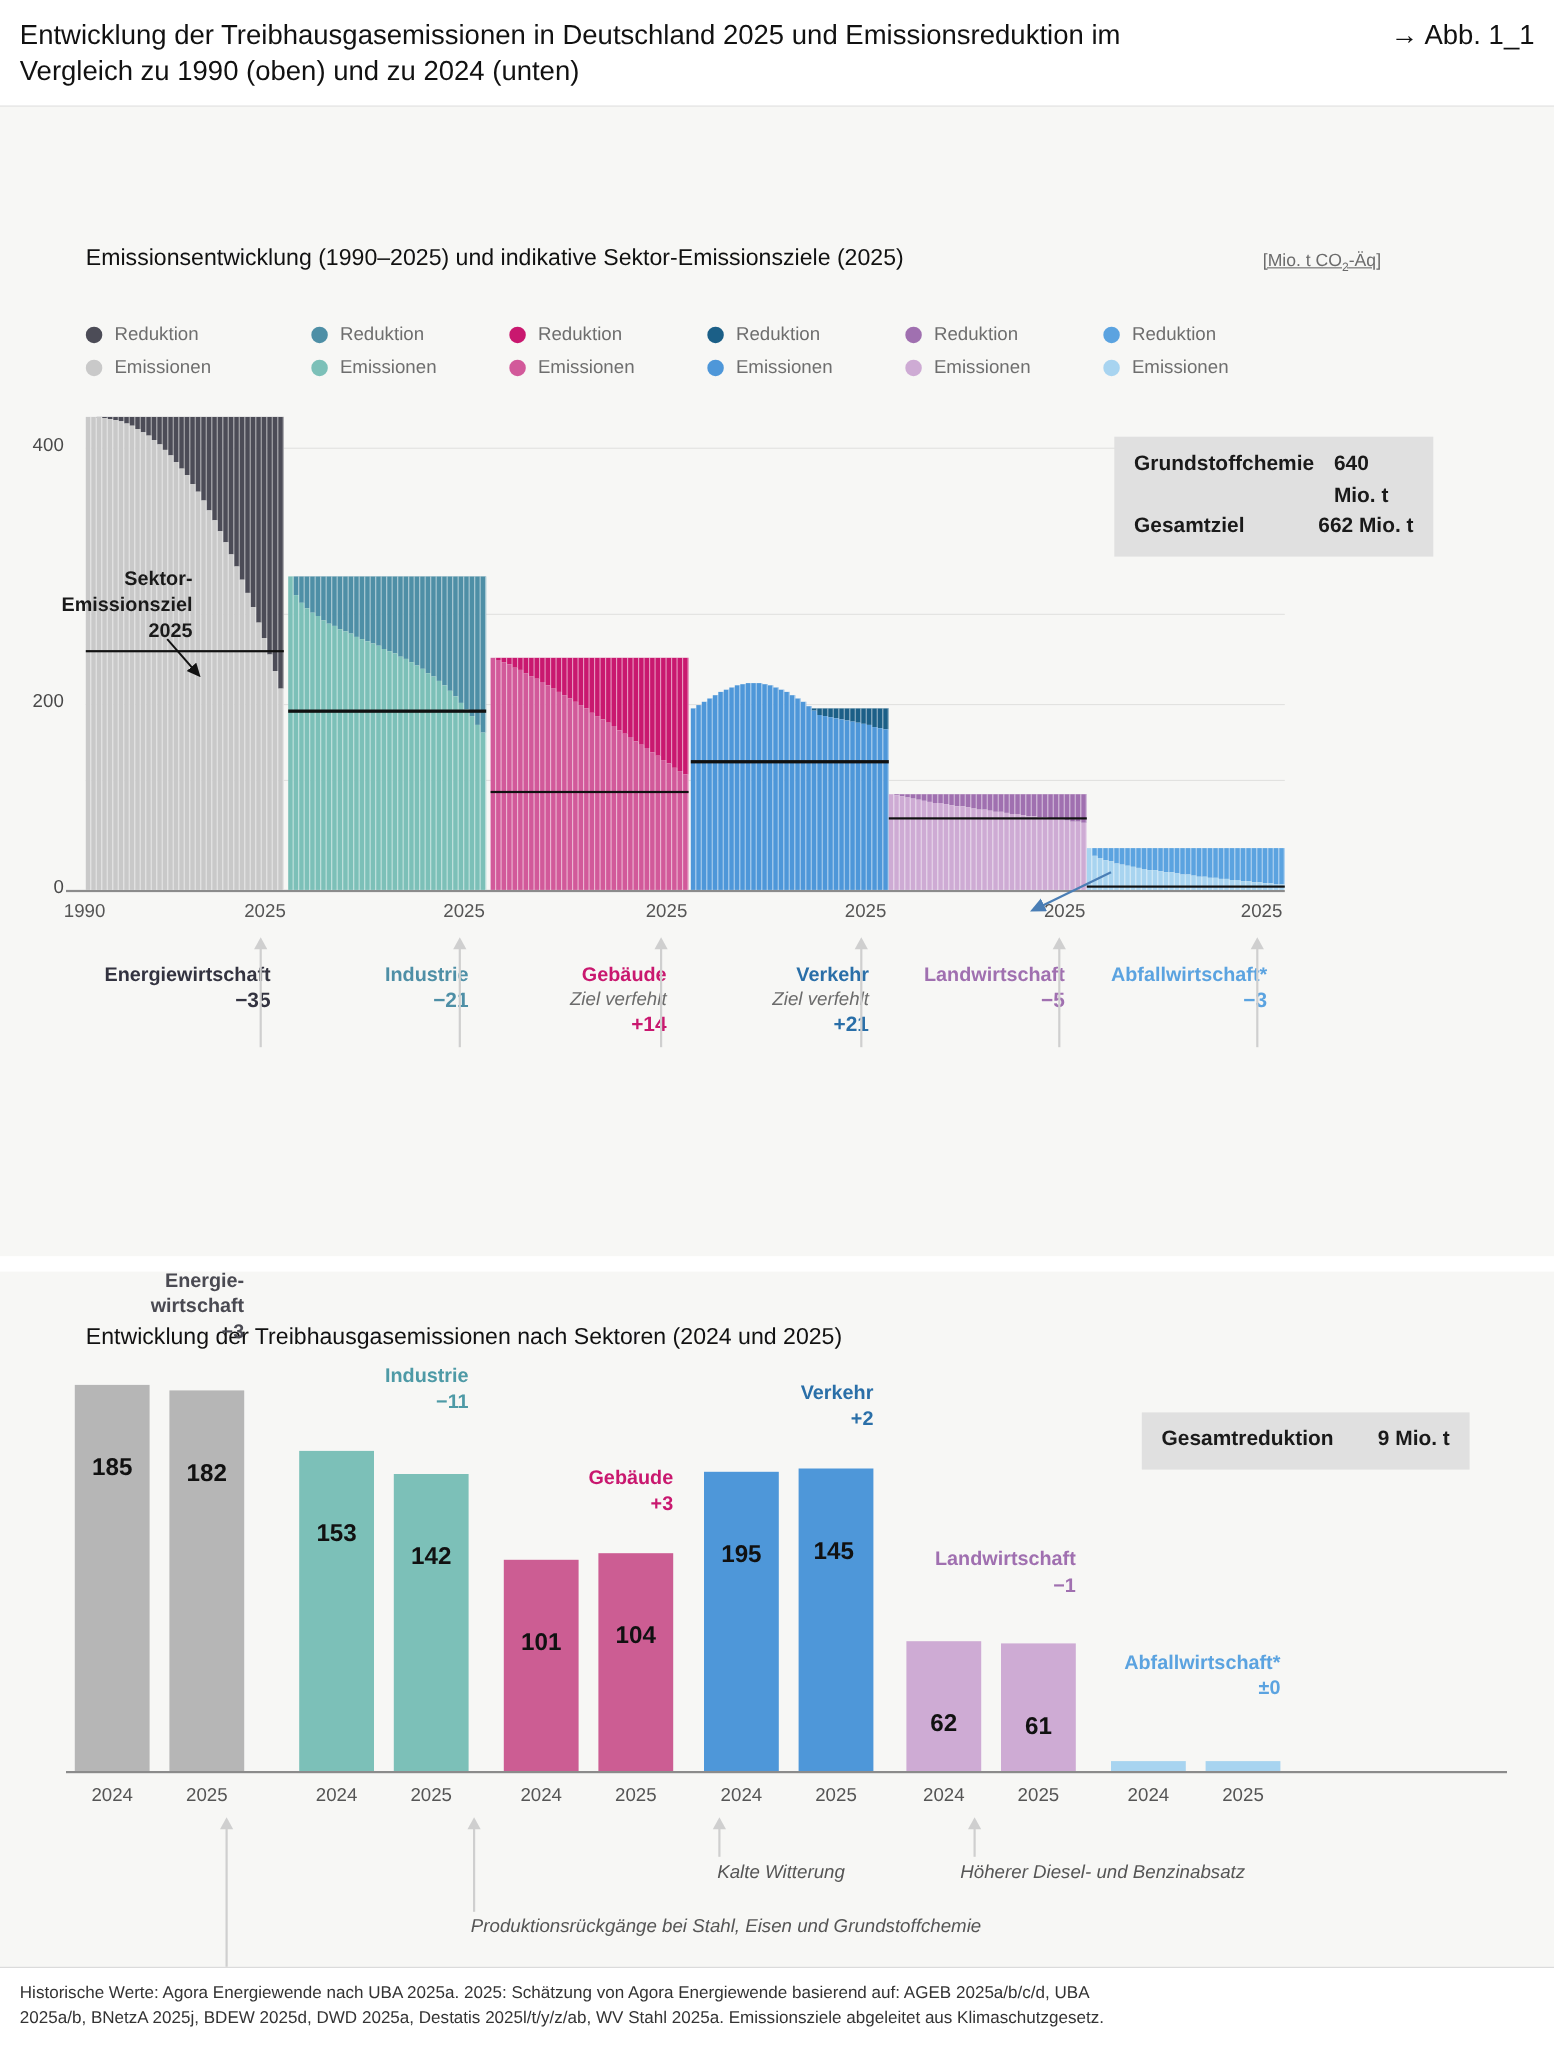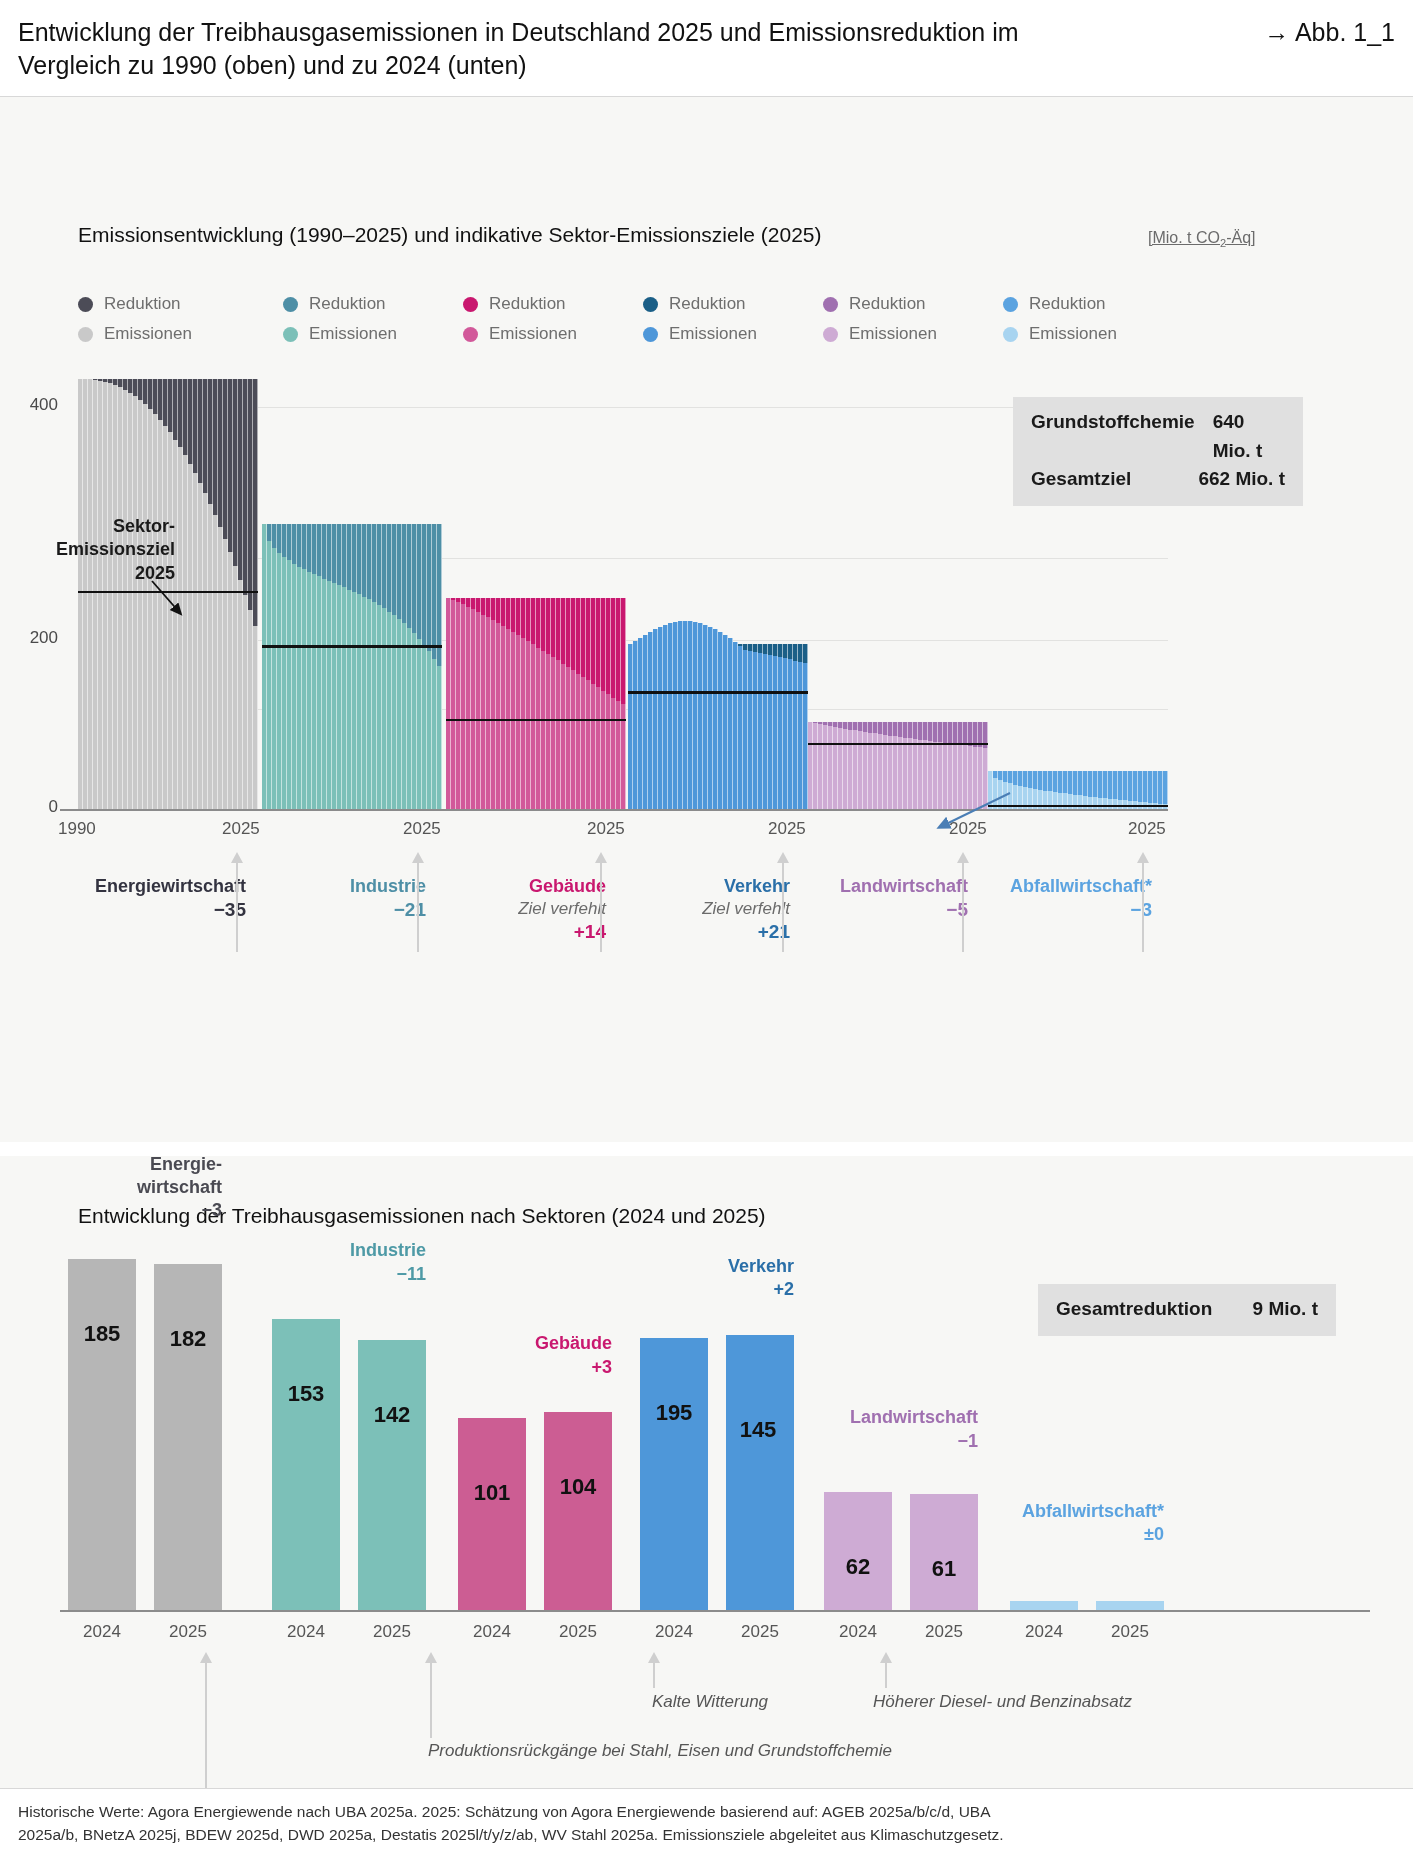--- a/index.html
+++ b/index.html
@@ -1259,21 +1259,21 @@
         <div class="b2-val" style="left: 544px; width: 68px; top: 318.4px;">104</div>
         <div class="b2-x" style="left: 544px; width: 68px; top: 466px;">2025</div>
         <div class="b2-head" style="left: 402px; width: 210px; top: 176.4px; color: rgb(201, 24, 111);">
           <div class="nm">Gebäude</div>
           <div class="dv">+3</div>
         </div>
         <div class="b2" style="left: 640px; top: 182.3px; width: 68px; height: 271.7px; background: rgb(78, 151, 217);"></div>
         <div class="b2-val" style="left: 640px; width: 68px; top: 244.3px;">195</div>
         <div class="b2-x" style="left: 640px; width: 68px; top: 466px;">2024</div>
         <div class="b2" style="left: 726px; top: 178.5px; width: 68px; height: 275.5px; background: rgb(78, 151, 217);"></div>
-        <div class="b2-val" style="left: 726px; width: 64px; top: 240.5px; margin-top: 20px;">145</div>
+        <div class="b2-val" style="left: 726px; width: 64px; top: 240.5px;">145</div>
         <div class="b2-x" style="left: 726px; width: 68px; top: 466px;">2025</div>
         <div class="b2-head" style="left: 584px; width: 210px; top: 98.5px; color: rgb(42, 111, 168);">
           <div class="nm">Verkehr</div>
           <div class="dv">+2</div>
         </div>
         <div class="b2" style="left: 824px; top: 336.2px; width: 68px; height: 117.8px; background: rgb(206, 171, 212);"></div>
         <div class="b2-val" style="left: 824px; width: 68px; top: 398.2px;">62</div>
         <div class="b2-x" style="left: 824px; width: 68px; top: 466px;">2024</div>
         <div class="b2" style="left: 910px; top: 338.1px; width: 68px; height: 115.9px; background: rgb(206, 171, 212);"></div>
         <div class="b2-val" style="left: 910px; width: 68px; top: 400.1px;">61</div>

